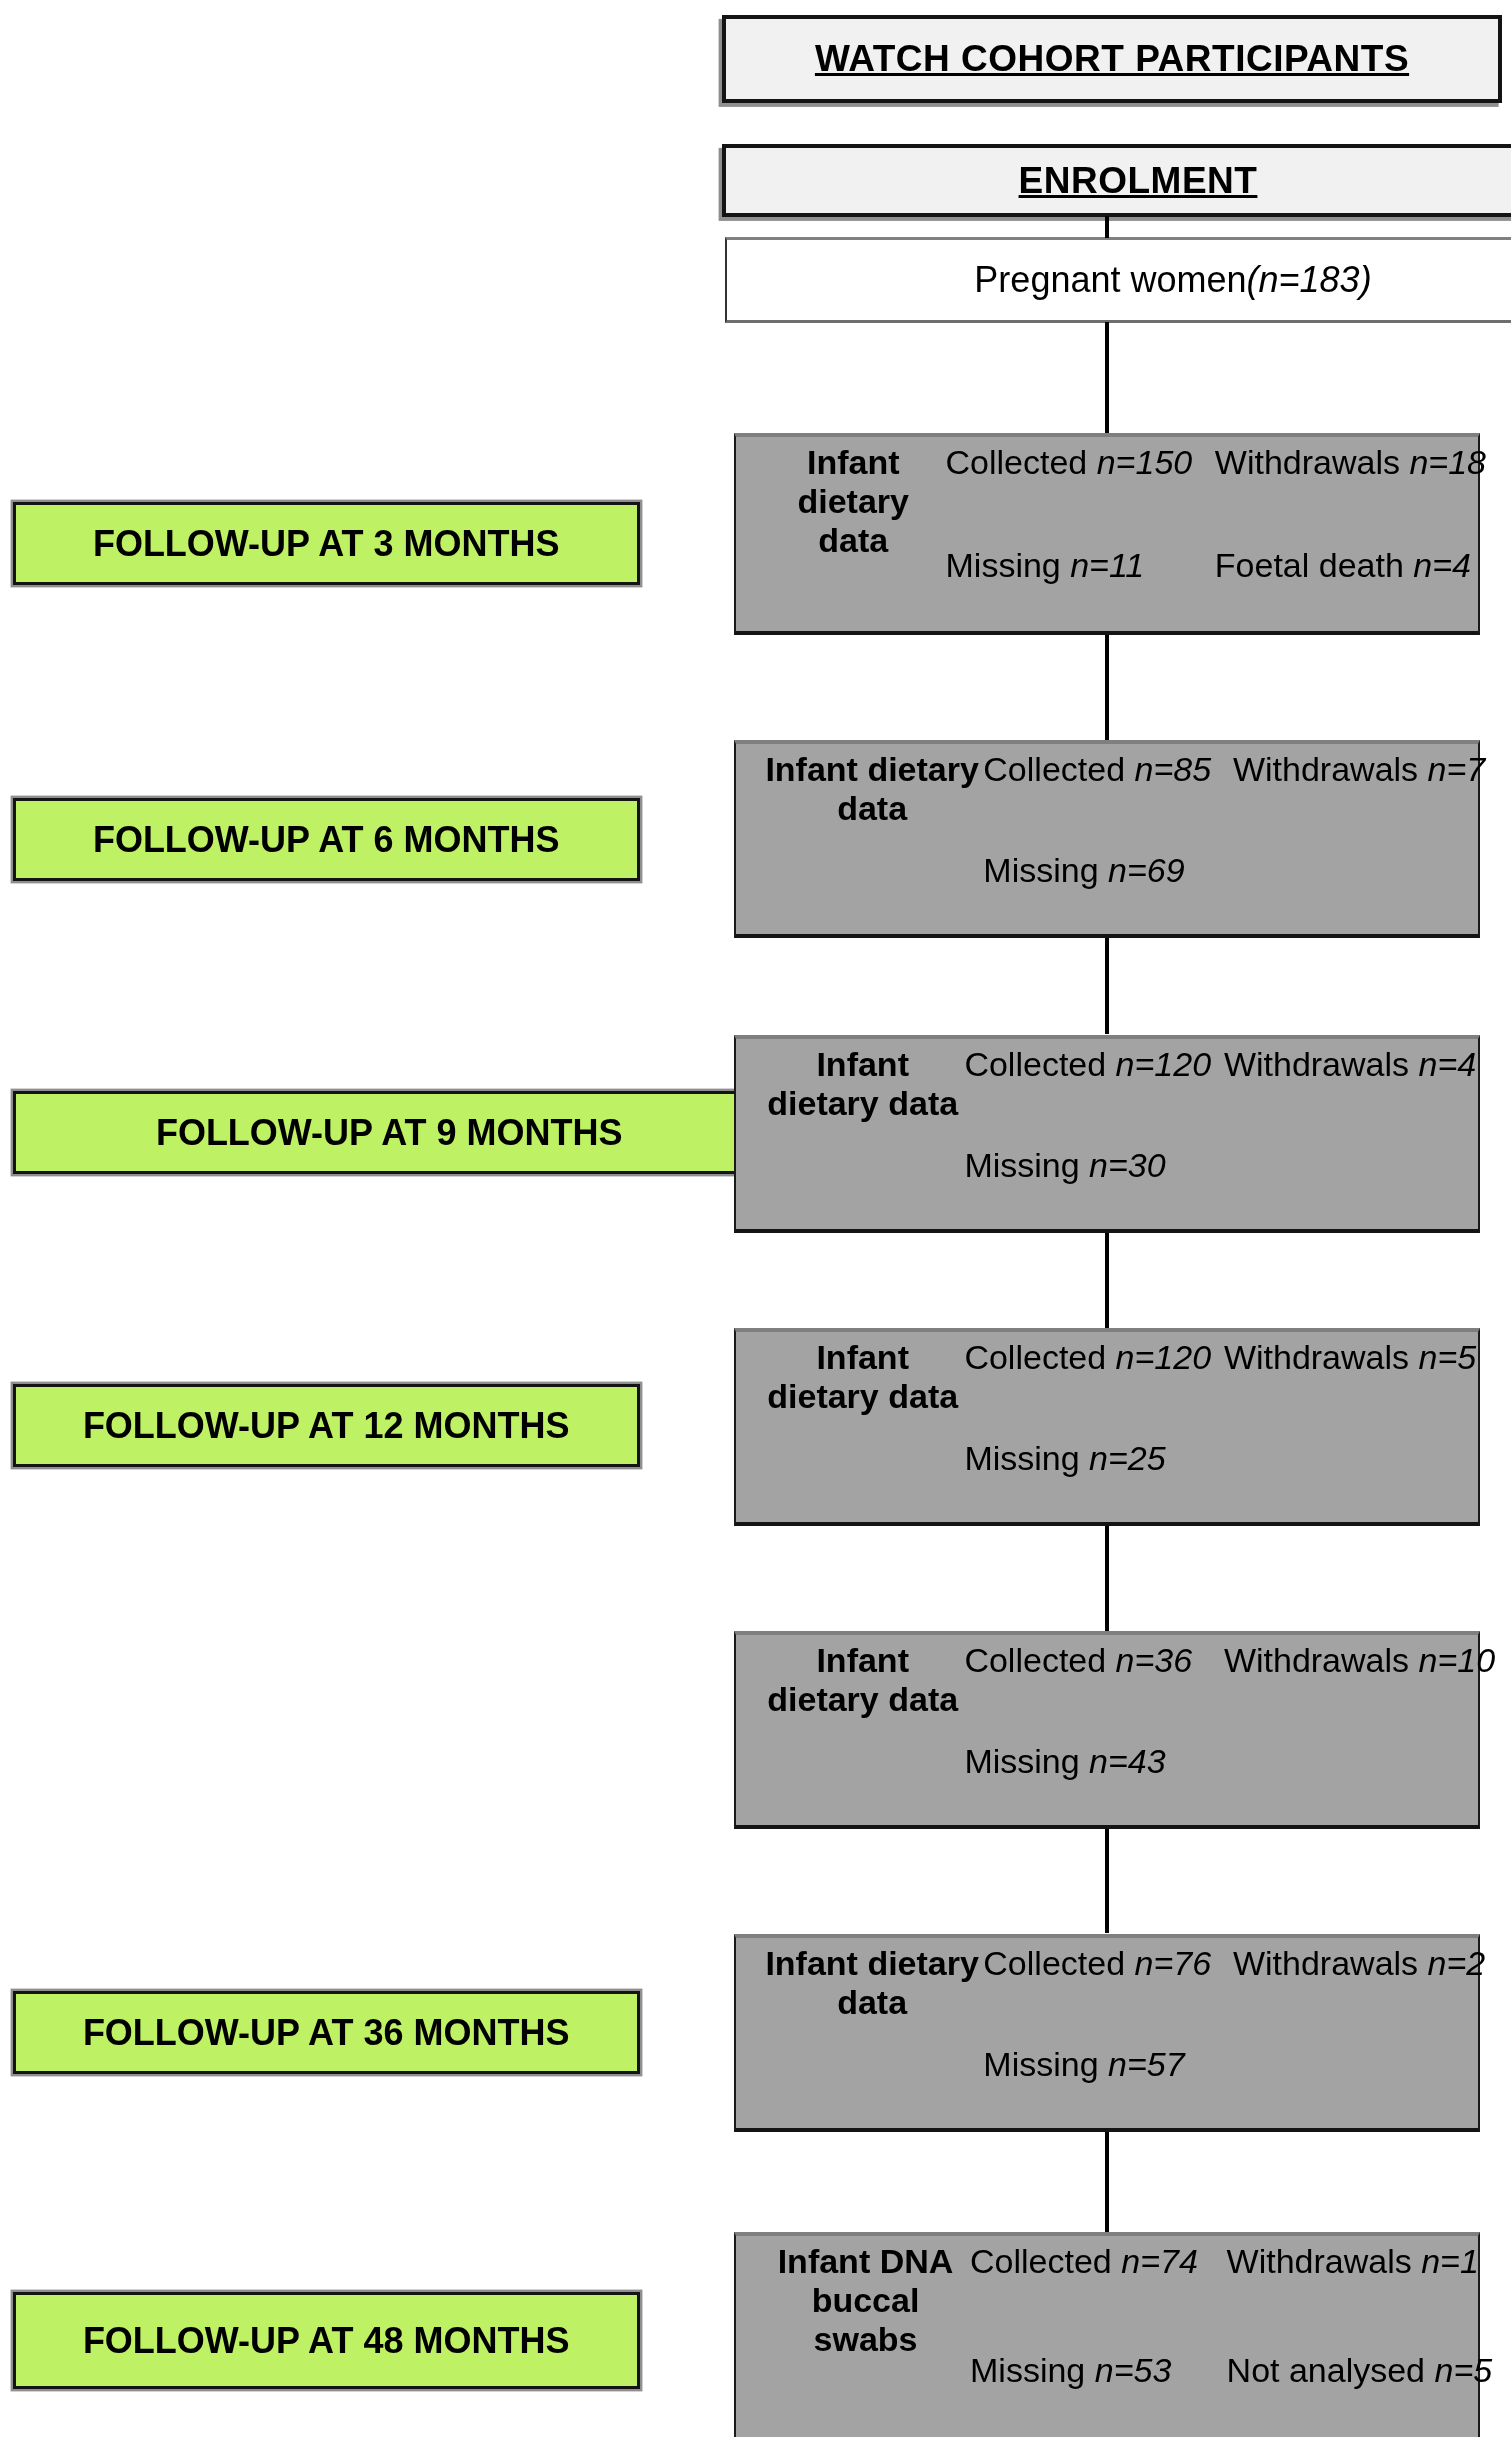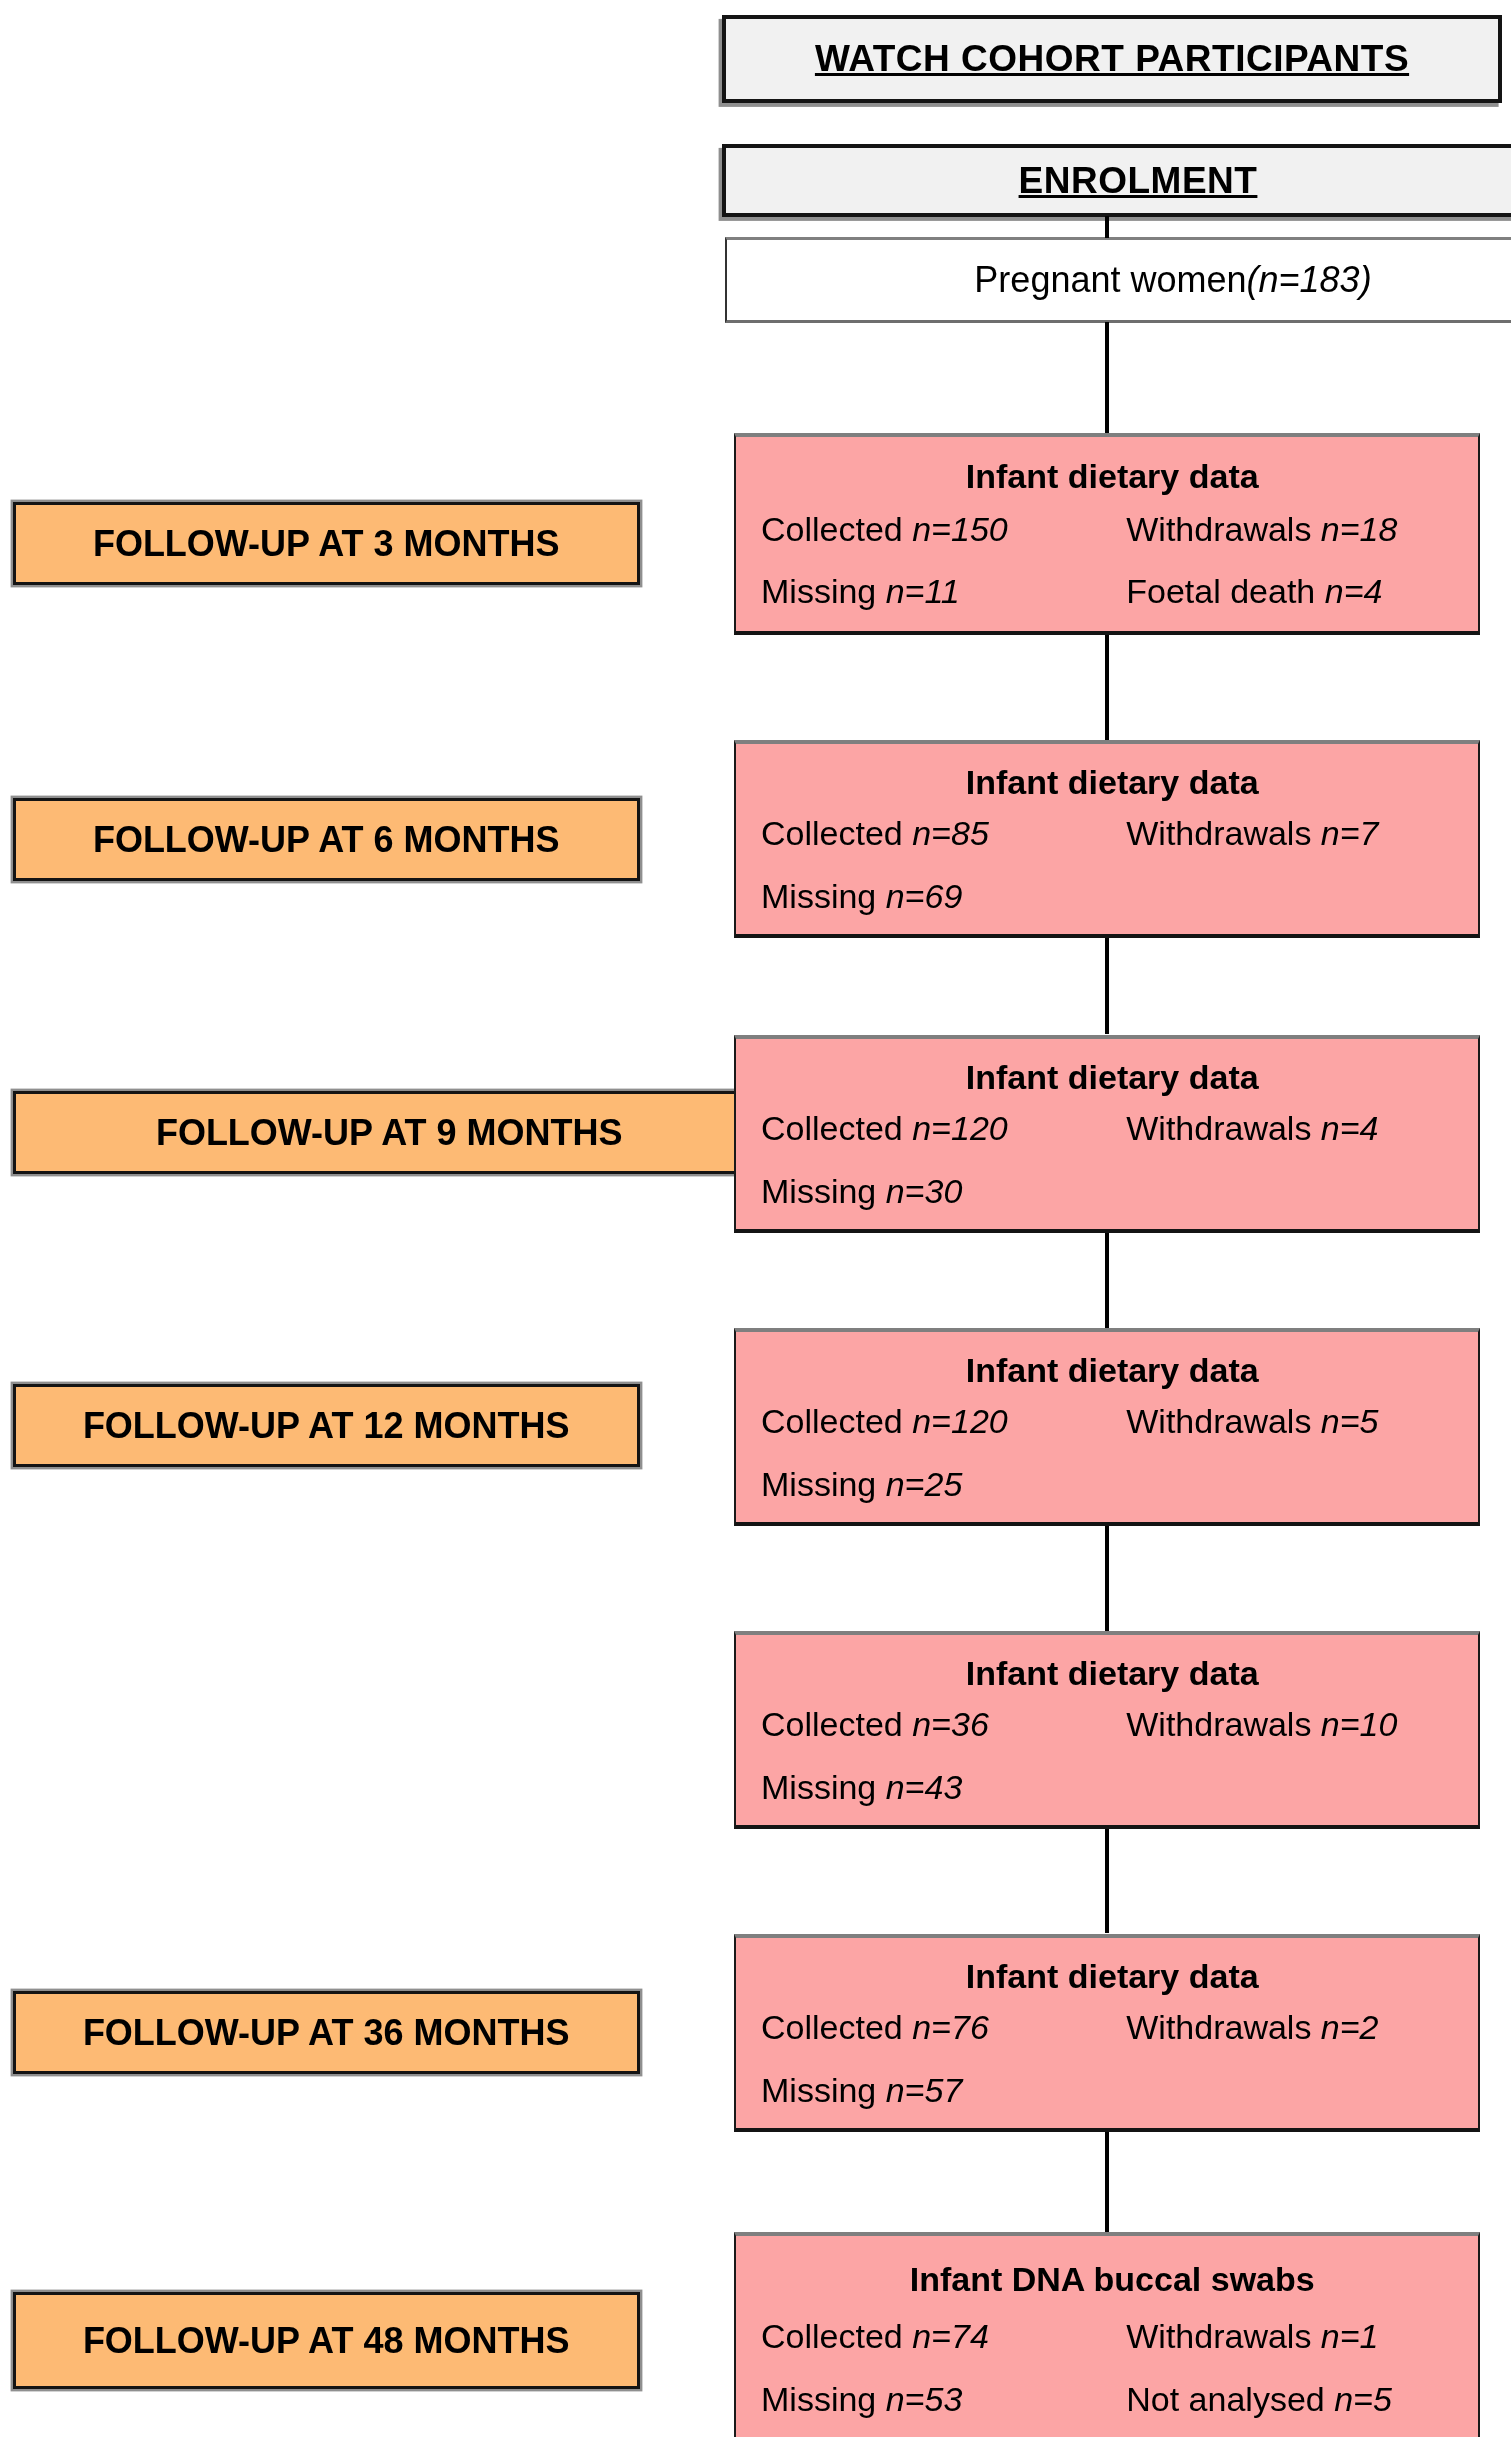--- a/index.html
+++ b/index.html
@@ -36,39 +36,39 @@
     border-bottom: 3.4px solid #6e6e6e;
     display: flex;
     align-items: center;
     justify-content: center;
     font-size: 36px;
     text-align: center;
   }
   .label-box {
     position: absolute;
     box-sizing: border-box;
-    background: #fdba74;
+    background: #bef264;
     border: 3.9px solid #141414;
     box-shadow: 0 0 0 2.4px #8f8f8f;
     display: flex;
     align-items: center;
     justify-content: center;
     font-weight: bold;
     font-size: 36px;
     text-align: center;
   }
   .content-box {
     position: absolute;
     box-sizing: border-box;
-    background: #fca5a5;
+    background: #a3a3a3;
     border: 2px solid #1a1a1a;
     border-top: 4.4px solid #7f7f7f;
     border-bottom: 4.4px solid #141414;
     display: flex;
-    flex-direction: column;
+    flex-direction: row;
     justify-content: space-evenly;
     padding: 5.9px 14.6px 5.9px 25px;
     font-size: 34px;
   }
   .box-title {
     font-weight: bold;
     text-align: center;
   }
   .entry-grid {
     display: grid;

